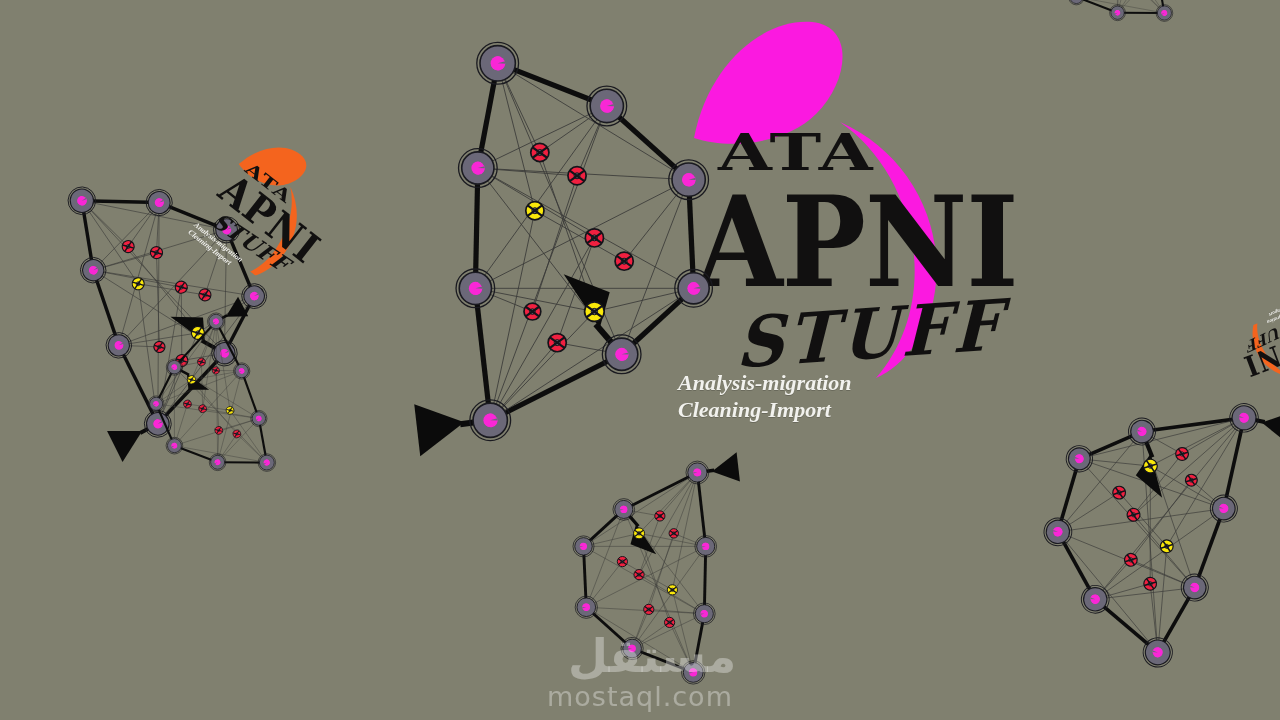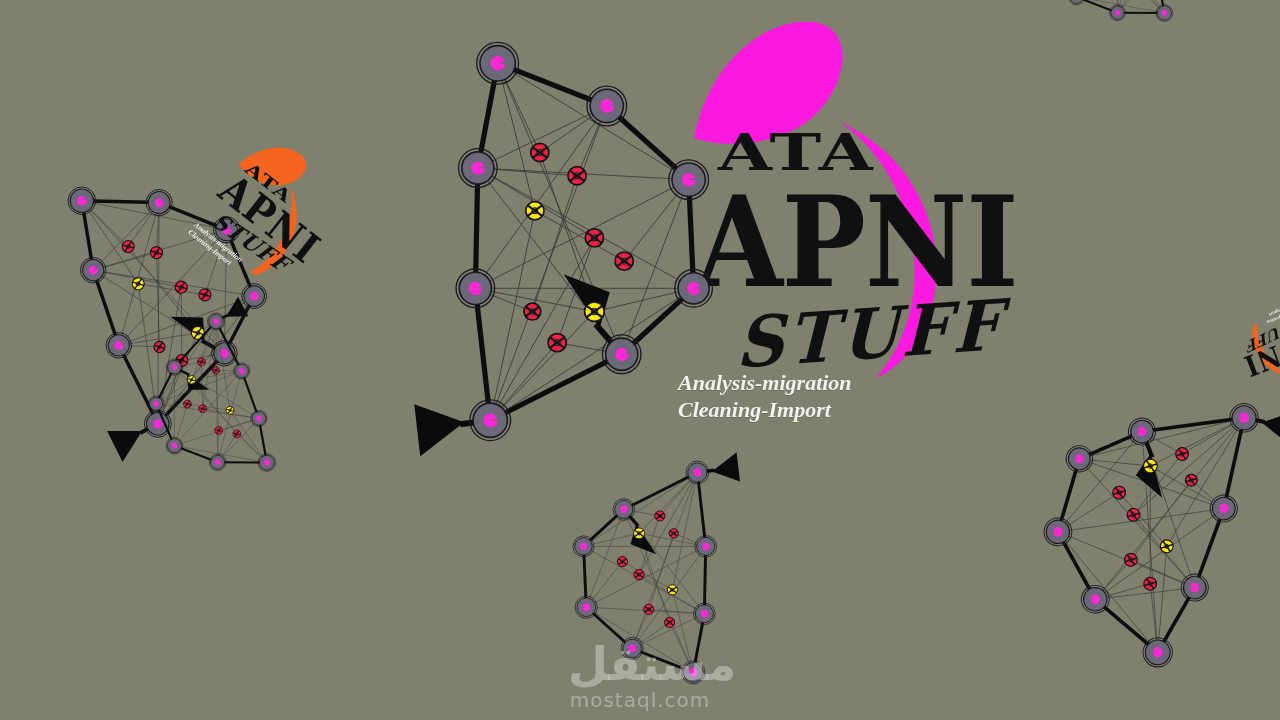--- a/index.html
+++ b/index.html
@@ -46,21 +46,21 @@
     color:rgba(255,255,255,.34);
   }
   .watermark .wm-ar{
     font-family:"DejaVu Sans", sans-serif;
     font-size:46px;font-weight:bold;line-height:1;
     letter-spacing:2px;
     margin-left:24px;
   }
   .watermark .wm-en{
     font-family:"DejaVu Sans", sans-serif;
-    font-size:20px;line-height:1.15;letter-spacing:1px;
+    font-size:27px;line-height:1.15;letter-spacing:1px;
     margin-top:2px;
   }
 </style>
 </head>
 <body>
 
 <div id="stage"></div>
 
 <div class="logo" id="main-logo" style="left:690px;top:10px;width:360px;height:400px;">
 

